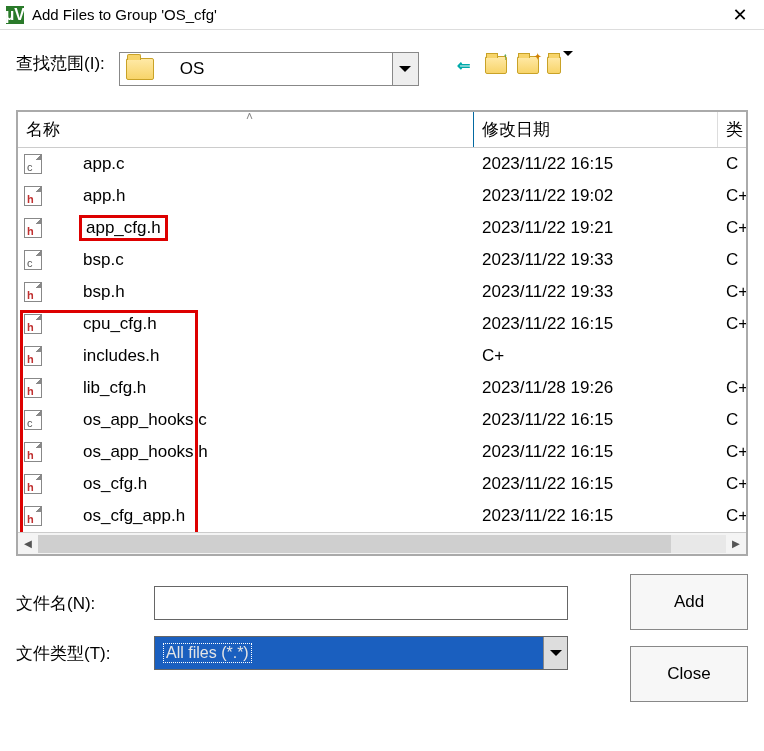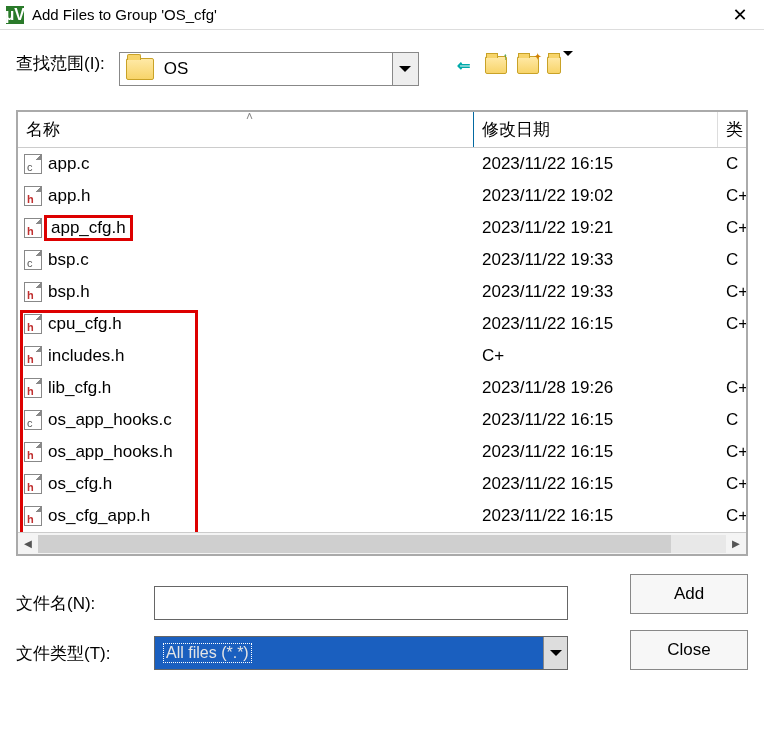--- a/index.html
+++ b/index.html
@@ -9,21 +9,21 @@
   .titlebar { height:30px; display:flex; align-items:center; padding:0 0 0 6px; border-bottom:1px solid #ddd; }
   .app-icon { width:18px; height:18px; background:#2a7a2a; color:#fff; font-size:16px; font-weight:bold; display:flex; align-items:center; justify-content:center; margin-right:8px; }
   .title-text { flex:1; font-size:15px; }
   .close-x { width:48px; height:30px; display:flex; align-items:center; justify-content:center; font-size:18px; }
 
   .body-area { padding:22px 16px 16px 16px; }
 
   
   .lookin-row { display:flex; gap:14px; margin-bottom:24px; }
   .lookin-label { font-size:17px; }
-  .lookin-combo { flex:0 0 300px; height:34px; border:1px solid #888; display:flex; align-items:center; background:#fff; }
+  .lookin-combo { flex:0 0 300px; height:34px; border:1px solid #888; display:flex; align-items:center; background:#fff;gap:16px; }
   .folder-icon { width:28px; height:22px; margin:0 6px; background:linear-gradient(#ffe9a6,#f7d46a); border:1px solid #c9a227; border-radius:2px; position:relative; }
   .folder-icon:before { content:""; position:absolute; top:-5px; left:0; width:12px; height:5px; background:#f7d46a; border:1px solid #c9a227; border-bottom:none; border-radius:2px 2px 0 0; }
   .lookin-text { flex:1; font-size:17px; padding-left:4px; }
   .dd-btn { width:26px; height:32px; border-left:1px solid #888; display:flex; align-items:center; justify-content:center; background:#eee; }
   .dd-btn:after { content:""; border:6px solid transparent; border-top-color:#000; margin-top:6px; }
 
   .tb-icons { display:flex; gap:6px; margin-left:18px; }
   .tb-btn { width:26px; height:26px; display:flex; align-items:center; justify-content:center; font-size:16px; }
   .arrow-left { color:#0aa; font-weight:bold; }
   .fold-up,.fold-new,.fold-view { width:22px; height:18px; background:linear-gradient(#ffe9a6,#f7d46a); border:1px solid #c9a227; border-radius:2px; position:relative; display:block; }
@@ -36,21 +36,21 @@
   
   .file-frame { border:2px solid #aaa; height:446px; display:flex; flex-direction:column; }
   .cols { display:flex; border-bottom:1px solid #ccc; background:#fff; height:36px; align-items:center; font-size:17px; position:relative; }
   .col-name { flex:0 0 456px; padding-left:8px; border-right:1px solid #0369a1; height:100%; display:flex; align-items:center; }
   .col-date { flex:0 0 244px; padding-left:8px; border-right:1px solid #ddd; height:100%; display:flex; align-items:center; }
   .col-type { flex:1; padding-left:8px; height:100%; display:flex; align-items:center; }
   .sort-ind { position:absolute; left:228px; top:-2px; color:#888; font-size:12px; }
 
   .rows { flex:1; overflow:hidden; position:relative; }
   .row { display:flex; height:32px; align-items:center; font-size:17px; }
-  .cell-name { flex:0 0 456px; display:flex; align-items:center; padding-left:6px; }
+  .cell-name { flex:0 0 456px; display:flex; align-items:center; padding-left:6px;gap:35px; }
   .cell-date { flex:0 0 244px; padding-left:8px; }
   .cell-type { flex:1; padding-left:8px; }
 
   .file-ico { width:18px; height:20px; border:1px solid #888; background:#fff; margin-right:6px; position:relative; }
   .file-ico.h:after { content:"h"; position:absolute; left:2px; bottom:0; font-size:11px; color:#c03030; font-weight:bold; }
   .file-ico.c:after { content:"c"; position:absolute; left:2px; bottom:0; font-size:11px; color:#555; }
   .file-ico:before { content:""; position:absolute; top:0; right:0; width:5px; height:5px; background:linear-gradient(135deg,#fff 49%,#888 50%); }
 
   .fname.red { border:3px solid #d00; padding:0 4px; margin-left:-4px; }
   .red-box { position:absolute; border:3px solid #d00; pointer-events:none; }
@@ -63,21 +63,21 @@
   
   .bottom { margin-top:18px; }
   .brow { display:flex; align-items:center; margin-bottom:16px; }
   .blabel { width:138px; font-size:17px; }
   .binput { width:414px; height:34px; border:1px solid #666; background:#fff; }
   .bcombo { width:414px; height:34px; border:1px solid #666; background:#1a5fbf; color:#e5e5e5; display:flex; align-items:center; padding-left:8px; position:relative; }
   .bcombo .dd { position:absolute; right:0; top:0; width:24px; height:32px; background:#ddd; display:flex; align-items:center; justify-content:center; border-left:1px solid #888; }
   .bcombo .dd:after { content:""; border:6px solid transparent; border-top-color:#000; margin-top:6px; }
   .bcombo .sel { border:1px dotted #fff; padding:0 2px; }
   .btns { display:flex; flex-direction:column; gap:16px; margin-left:40px; }
-  .btn { width:118px; height:40px; border:1px solid #888; background:#f7f7f7; font-size:17px; display:flex; align-items:center; justify-content:center; }
+  .btn { width:118px; height:56px; border:1px solid #888; background:#f7f7f7; font-size:17px; display:flex; align-items:center; justify-content:center; }
   .bottom-flex { display:flex; }
   .bottom-left { flex:1;margin-top:12px; }
 </style>
 </head>
 <body>
 
 <div class="titlebar">
   <div class="app-icon">µV</div>
   <div class="title-text">Add Files to Group 'OS_cfg'</div>
   <div class="close-x">✕</div>

